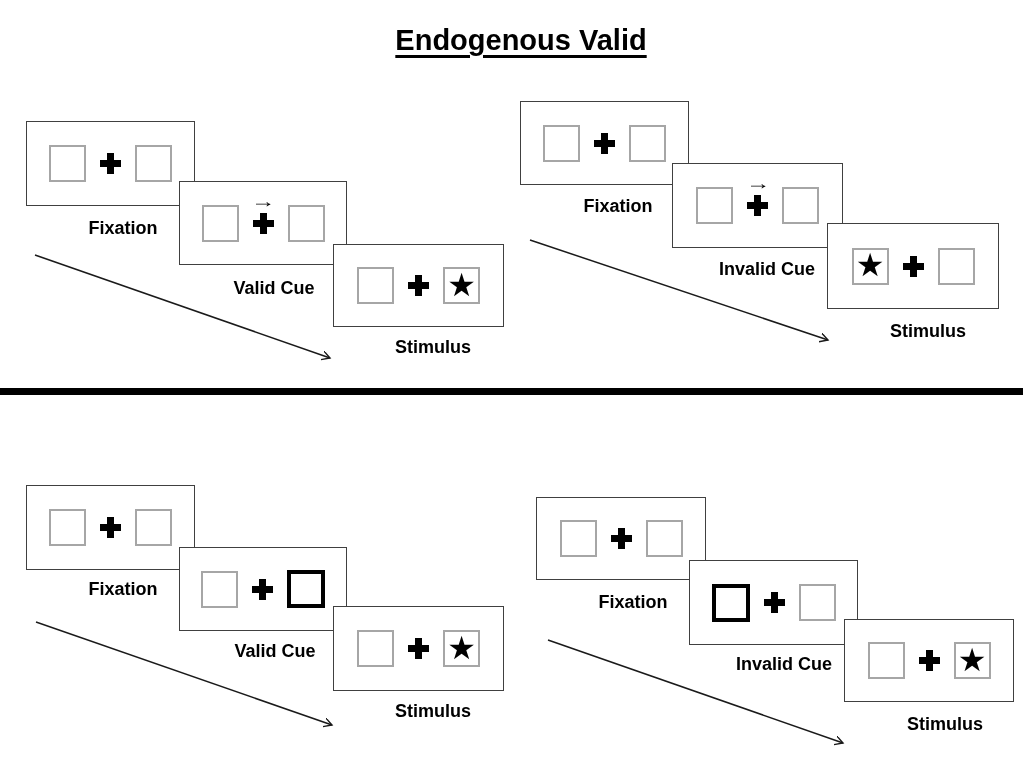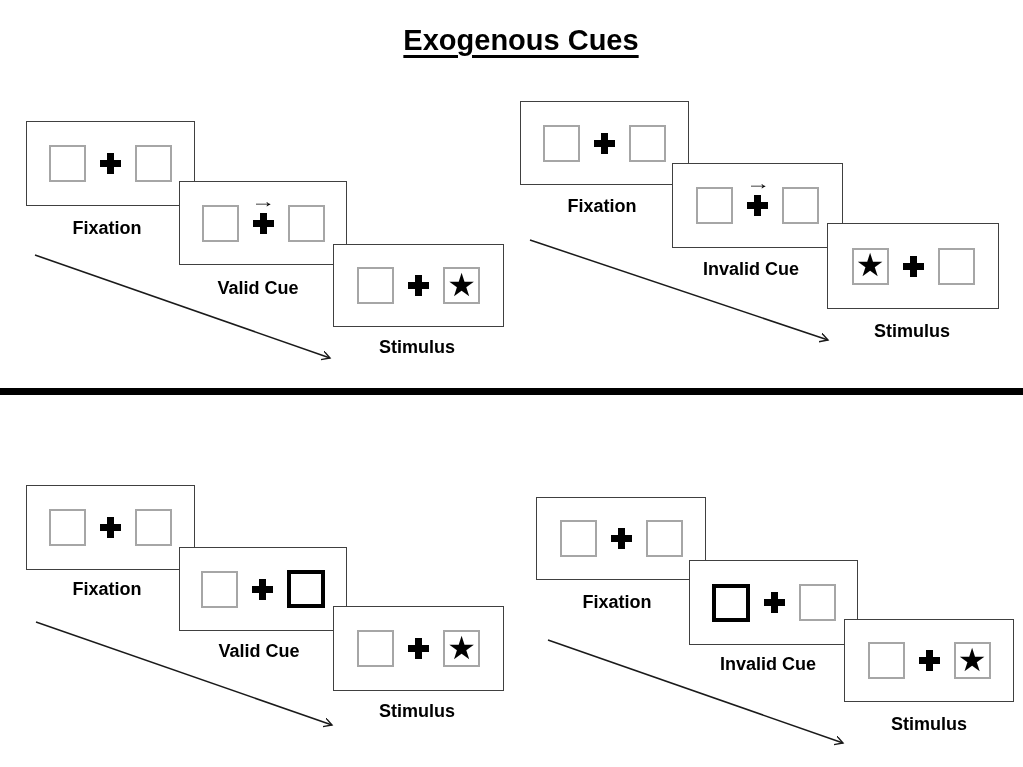--- a/index.html
+++ b/index.html
@@ -36,41 +36,41 @@
   .cue-arrow {
     position:absolute; bottom:calc(100% + 3px); left:50%;
     transform:translateX(-50%) scaleX(1.35);
     font-size:18px; line-height:1; color:#000; white-space:nowrap;
   }
 
   .star { font-size:32px; line-height:1; color:#000; margin-top:-2px; }
 
   .step-label {
     position:absolute; transform:translateX(-50%);
-    font-size:18px; font-weight:700; color:#000; white-space:nowrap;
+    font-size:18px; font-weight:700; color:#000; white-space:nowrap;margin-left:16px;
   }
 </style>
 </head>
 <body>
 
 <div class="canvas">
 
   <svg class="arrows" width="1023" height="767" viewBox="0 0 1023 767">
     <defs>
       <marker id="ah" markerWidth="12" markerHeight="12" refX="8" refY="4.5" orient="auto" markerUnits="userSpaceOnUse">
         <path d="M0,0 L8,4.5 L0,9" fill="none" stroke="#1a1a1a" stroke-width="1.4"></path>
       </marker>
     </defs>
     <line x1="35" y1="255" x2="330" y2="358" stroke="#1a1a1a" stroke-width="1.5" marker-end="url(#ah)"></line>
     <line x1="530" y1="240" x2="828" y2="340" stroke="#1a1a1a" stroke-width="1.5" marker-end="url(#ah)"></line>
     <line x1="36" y1="622" x2="332" y2="725" stroke="#1a1a1a" stroke-width="1.5" marker-end="url(#ah)"></line>
     <line x1="548" y1="640" x2="843" y2="743" stroke="#1a1a1a" stroke-width="1.5" marker-end="url(#ah)"></line>
   </svg>
 
-  <div class="title" style="left:521px; top:24px;">Exogenous Cues</div>
+  <div class="title" style="left:521px; top:24px;">Endogenous Valid</div>
 
   <div class="panel" style="left:26px; top:121px; width:169px; height:85px;">
     <div class="box"></div>
     <div class="cross-wrap">
         <span class="plus"></span>
       </div>
     <div class="box"></div>
   </div>
 
   <div class="panel" style="left:179px; top:181px; width:168px; height:84px;">

